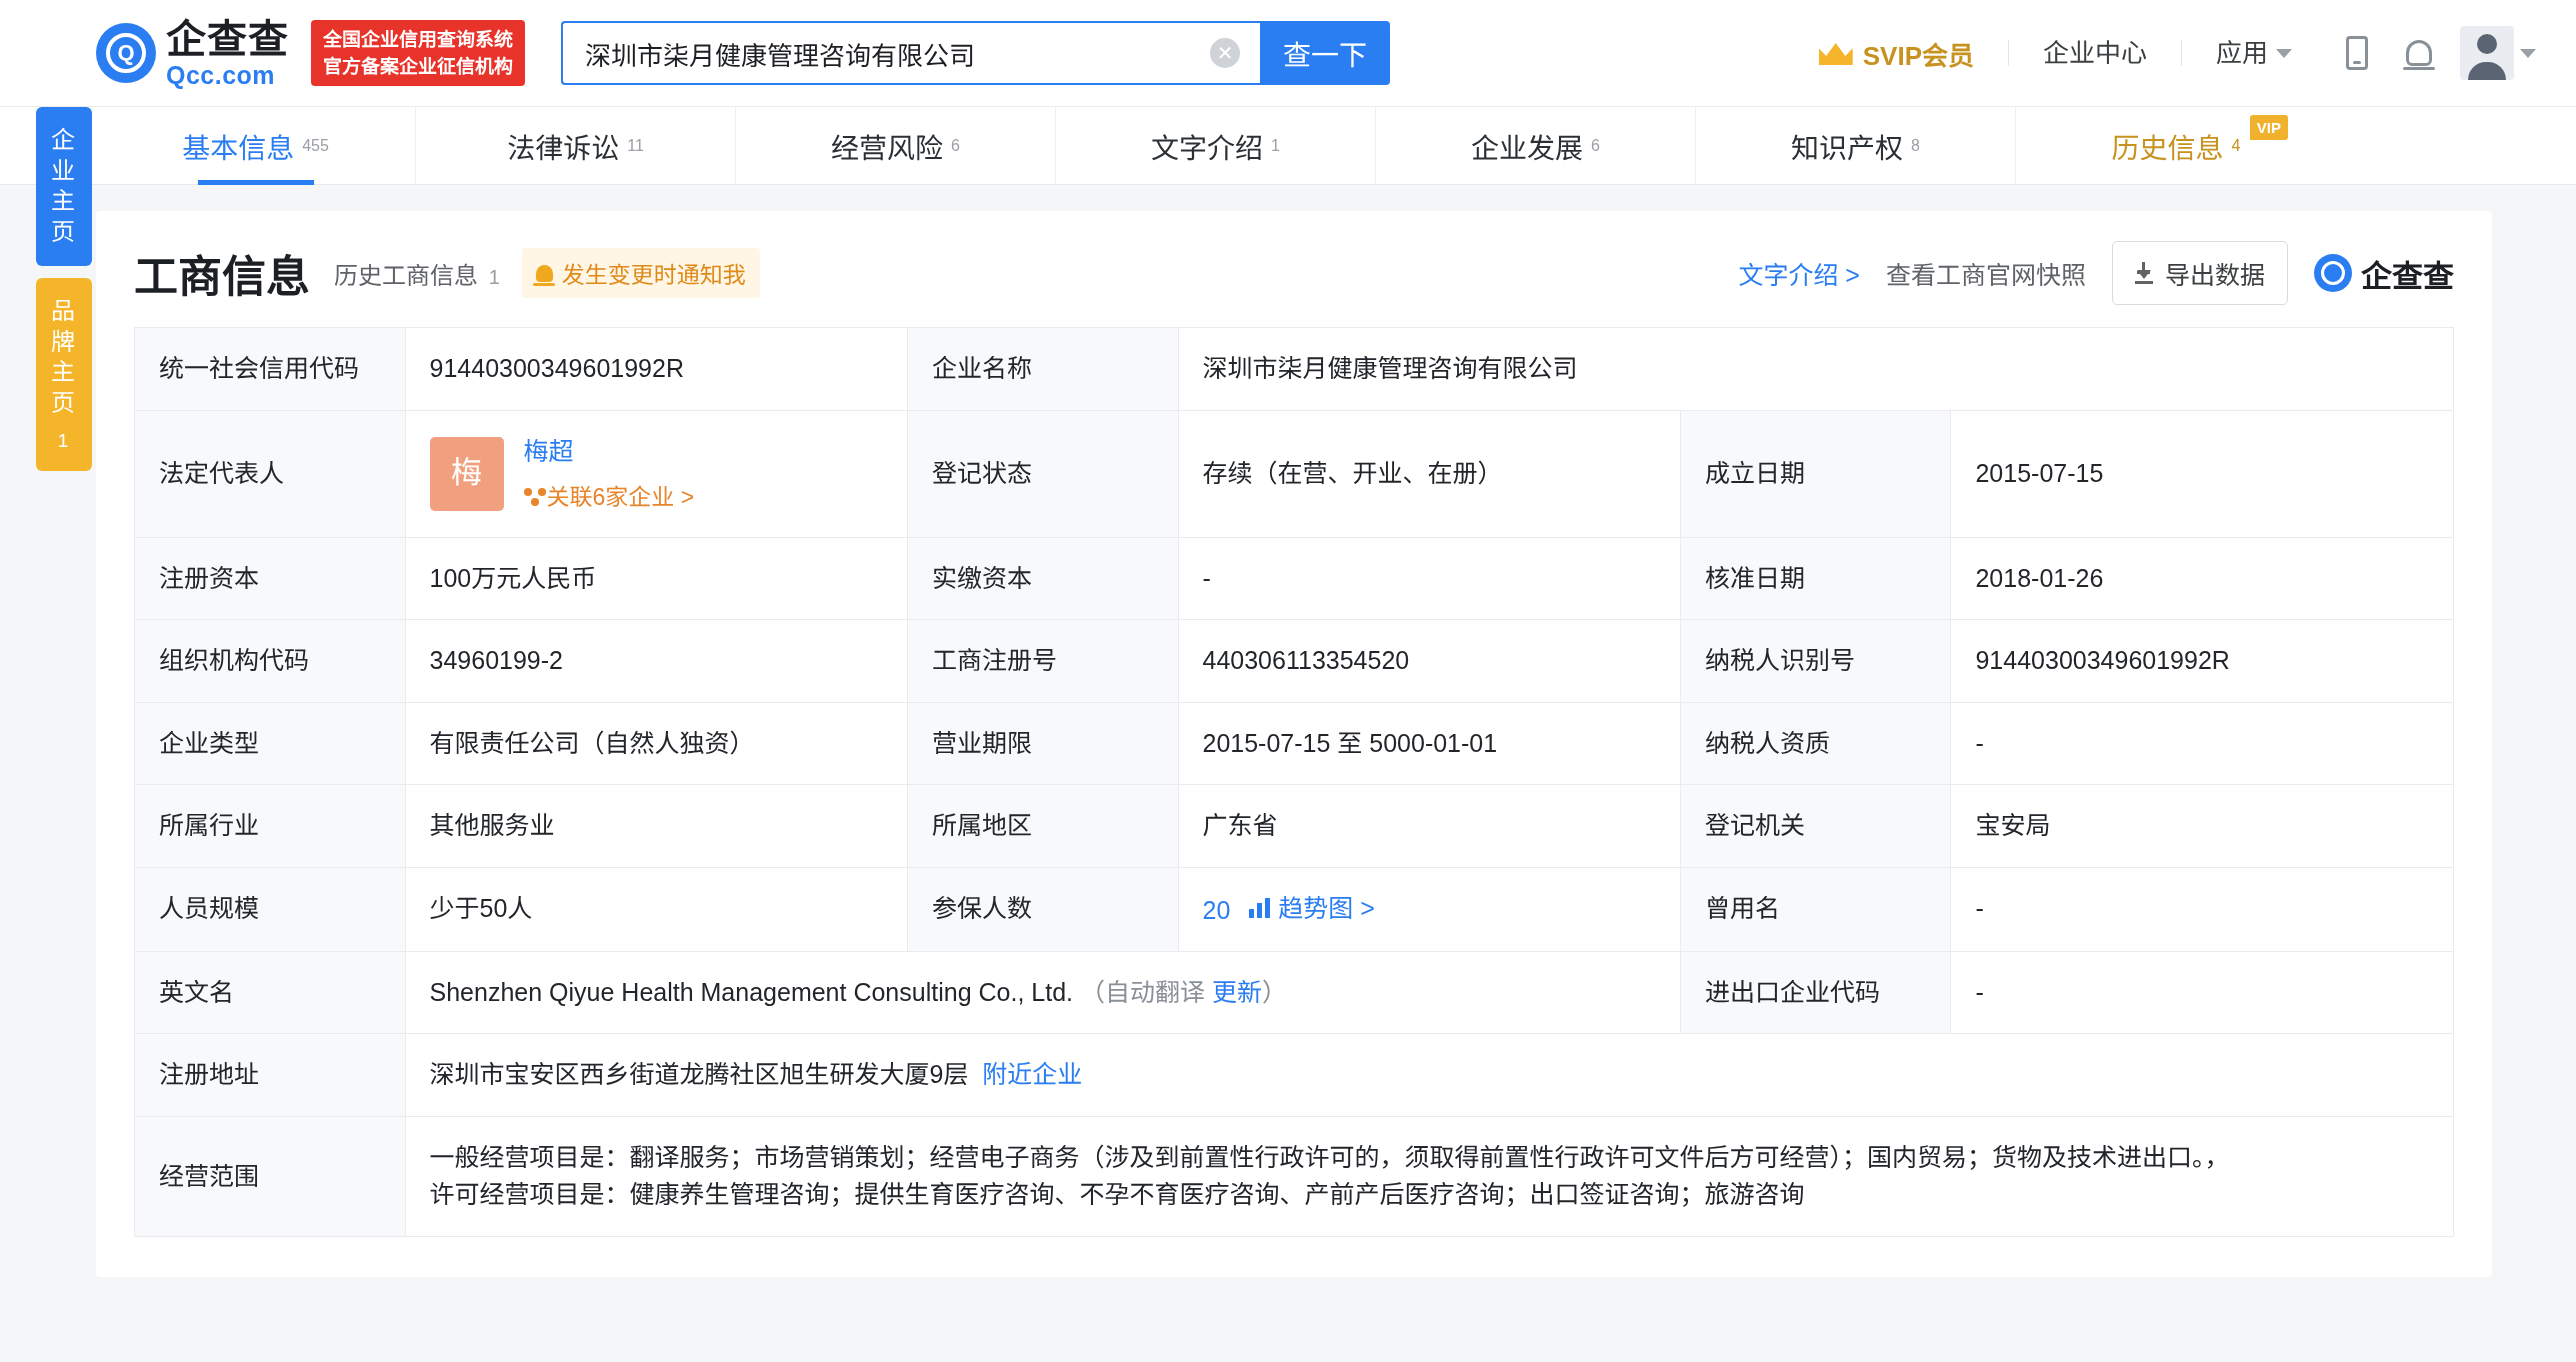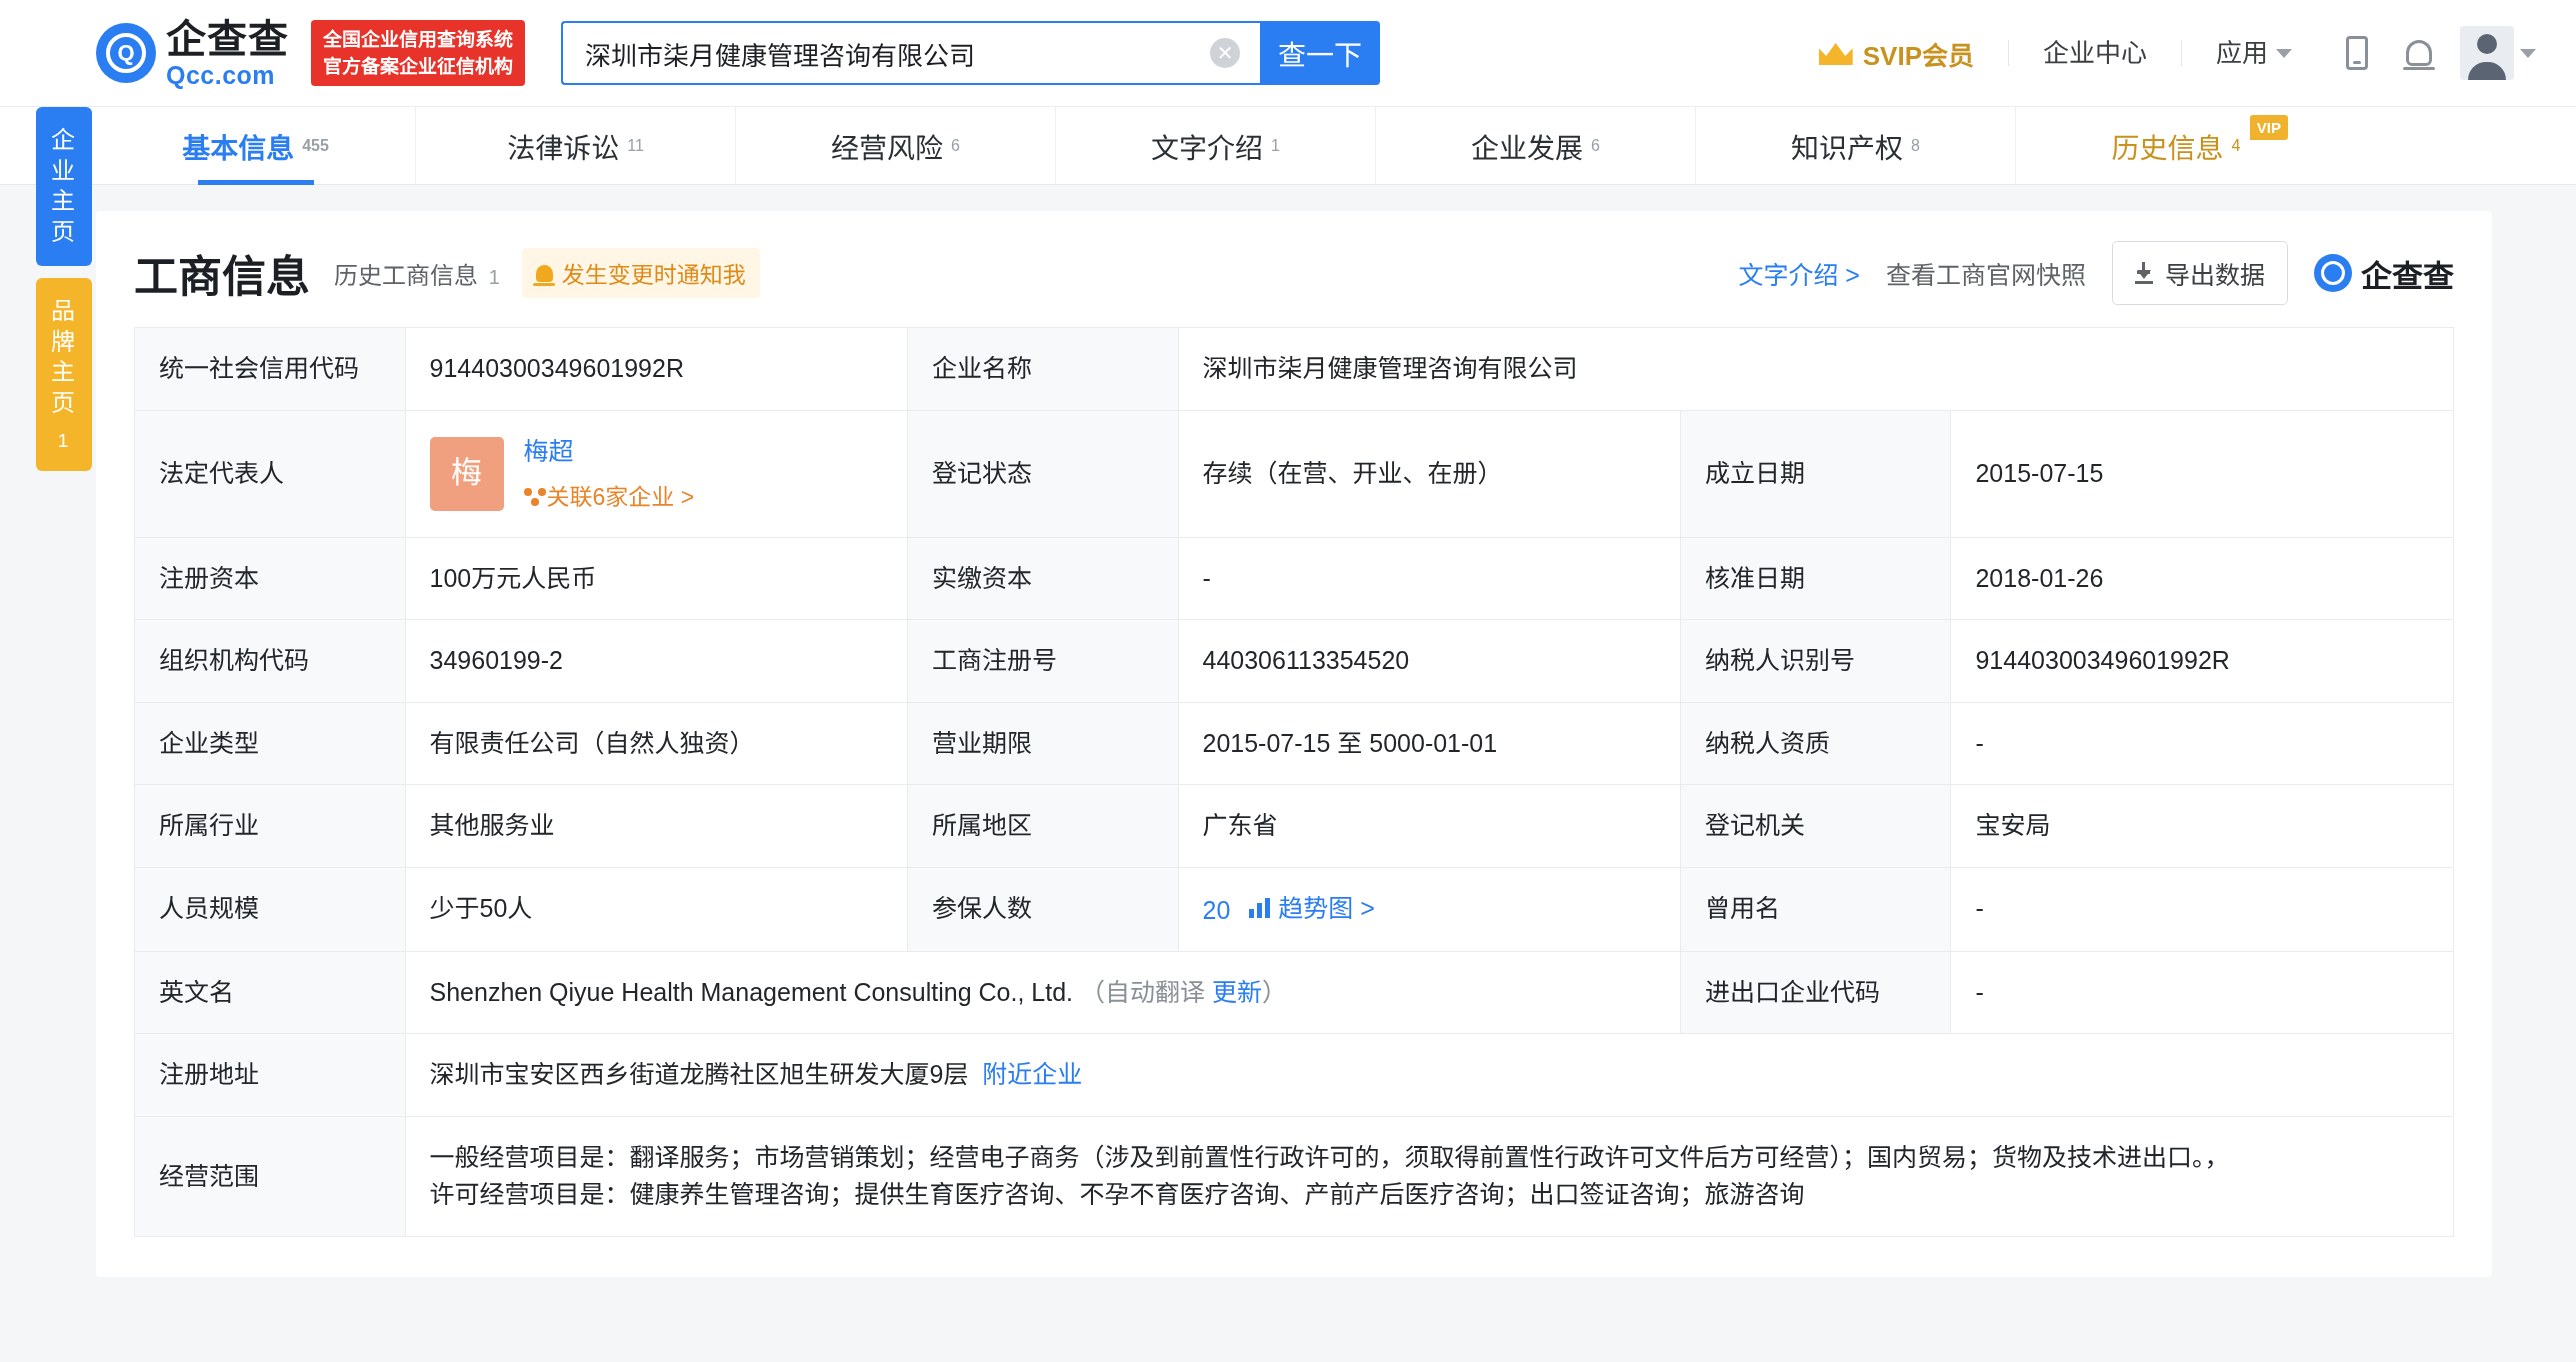--- a/index.html
+++ b/index.html
@@ -67,21 +67,21 @@
     flex: 1; background: transparent;
     font-family: "Liberation Sans", sans-serif;
   }
   .clear-icon {
     width: 30px; height: 30px; border-radius: 50%;
     background: #cfd3d8; color: #fff;
     display: flex; align-items: center; justify-content: center;
     font-size: 20px; flex: 0 0 auto; cursor: pointer;
   }
   .search-btn {
-    width: 120px; height: 64px;
+    width: 130px; height: 64px;
     background: #2a7ef2; color: #fff;
     border: none; border-radius: 0 4px 4px 0;
     font-size: 28px; cursor: pointer;
     font-family: "Liberation Sans", sans-serif;
   }
 
   .header-right {
     margin-left: auto;
     display: flex; align-items: center;
     gap: 0;
@@ -164,21 +164,21 @@
     min-width: 320px;
     display: flex; align-items: center; justify-content: center;
     gap: 8px;
     font-size: 28px;
     color: #2b3034;
     border-right: 1px solid #edeff1;
     position: relative;
     cursor: pointer;
   }
   .tab .cnt { font-size: 16px; color: #9aa0a6; }
-  .tab.active { color: #2a7ef2; font-weight: bold; }
+  .tab.active { color: #2a7ef2; font-weight: normal; }
   .tab.active:after {
     content: ""; position: absolute; left: 50%; transform: translateX(-50%);
     bottom: -1px; width: 116px; height: 5px; background: #2a7ef2;
   }
   .tab.history { color: #c8921f; border-right: none; }
   .tab.history .cnt { color: #c8921f; }
   .vip-flag {
     position: absolute; top: 8px; right: 48px;
     background: #f0b22c; color: #fff;
     font-size: 15px; font-weight: bold;

